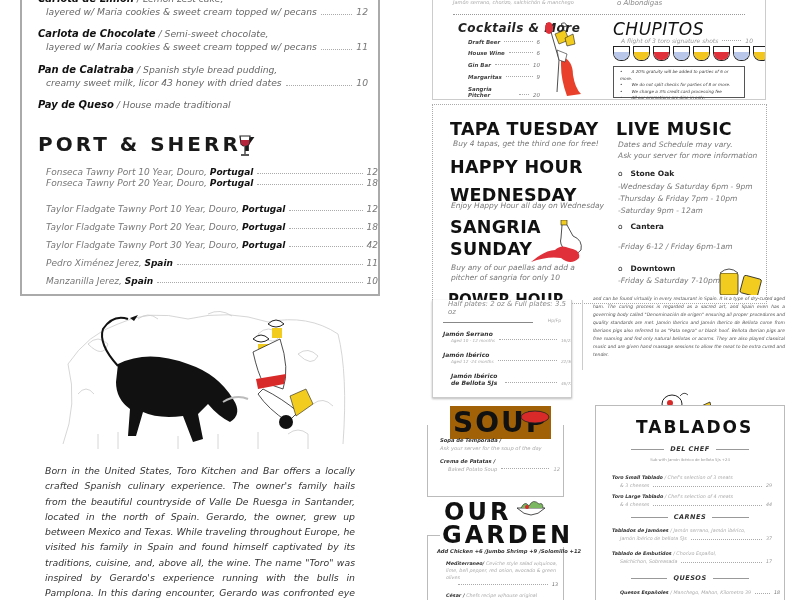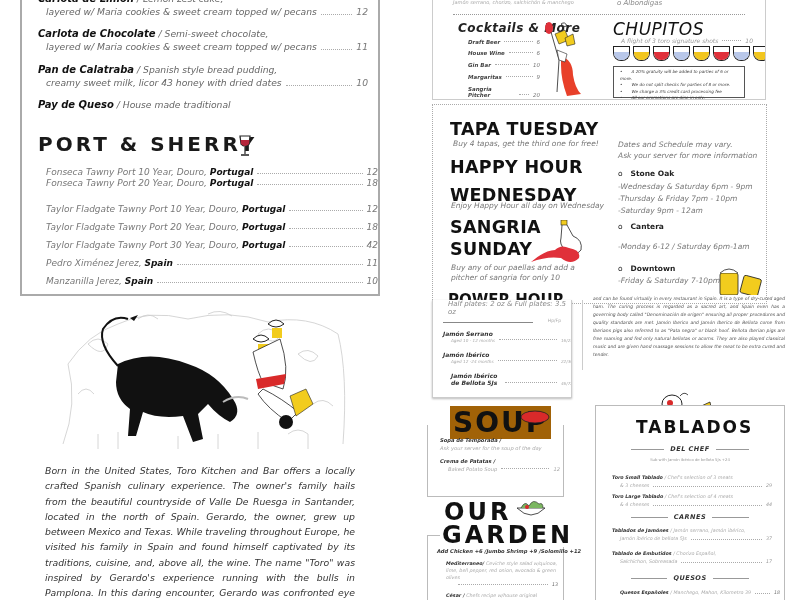--- a/index.html
+++ b/index.html
@@ -258,29 +258,30 @@
   <div class="big" style="left:17px;top:112px">SANGRIA</div>
   <div class="big" style="left:17px;top:134px">SUNDAY</div>
   <div class="small-it" style="left:18px;top:158px">Buy any of our paellas and add a</div>
   <div class="small-it" style="left:18px;top:168px">pitcher of sangria for only 10</div>
   <svg style="position:absolute;left:98px;top:115px;width:55px;height:45px" viewBox="0 0 55 45">
     <rect x="30" y="0" width="6" height="5" fill="#f2cc1e" stroke="#222" stroke-width="0.6"></rect>
     <path d="M31 5 L30 18 Q28 24 34 30 Q44 38 50 30 Q52 20 42 16 L36 5" fill="none" stroke="#222" stroke-width="0.8"></path>
     <path d="M0 42 Q14 30 24 30 Q30 24 38 28 Q50 30 48 38 Q40 46 30 38 Q16 36 0 42 Z" fill="#e0303a"></path>
   </svg>
 
+  <div class="big" style="left:183px;top:14px">LIVE MUSIC</div>
   <div class="small-it" style="left:185px;top:35px">Dates and Schedule may vary.</div>
   <div class="small-it" style="left:185px;top:46px">Ask your server for more information</div>
 
   <div class="venue" style="top:64px">Stone Oak</div>
   <div class="sched" style="top:77px">-Wednesday &amp; Saturday 6pm - 9pm</div>
   <div class="sched" style="top:89px">-Thursday &amp; Friday 7pm - 10pm</div>
   <div class="sched" style="top:101px">-Saturday  9pm - 12am</div>
   <div class="venue" style="top:117px">Cantera</div>
-  <div class="sched" style="top:137px">-Monday 6-12 / Saturday 6pm-1am</div>
+  <div class="sched" style="top:137px">-Friday 6-12 / Friday 6pm-1am</div>
   <div class="venue" style="top:159px">Downtown</div>
   <div class="sched" style="top:171px">-Friday &amp; Saturday 7-10pm</div>
   <svg style="position:absolute;left:283px;top:160px;width:55px;height:30px" viewBox="0 0 55 30">
     <rect x="4" y="8" width="18" height="22" rx="2" fill="#f2cc1e" stroke="#222" stroke-width="0.8"></rect>
     <path d="M4 8 q9 -8 18 0" fill="#fff" stroke="#222" stroke-width="0.8"></path>
     <rect x="26" y="12" width="18" height="18" rx="2" fill="#f2cc1e" stroke="#222" stroke-width="0.8" transform="rotate(15 35 20)"></rect>
   </svg>
 </div>
 <div class="power">POWER HOUR</div>
 

